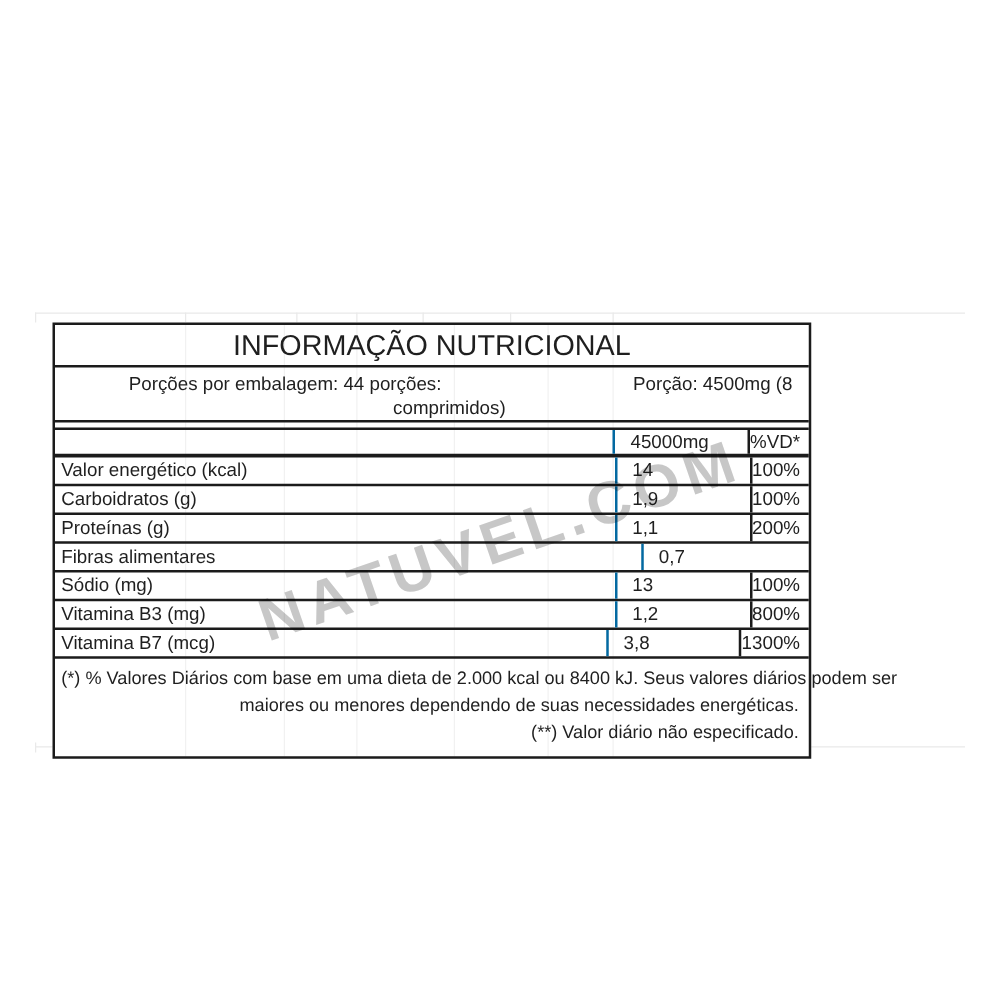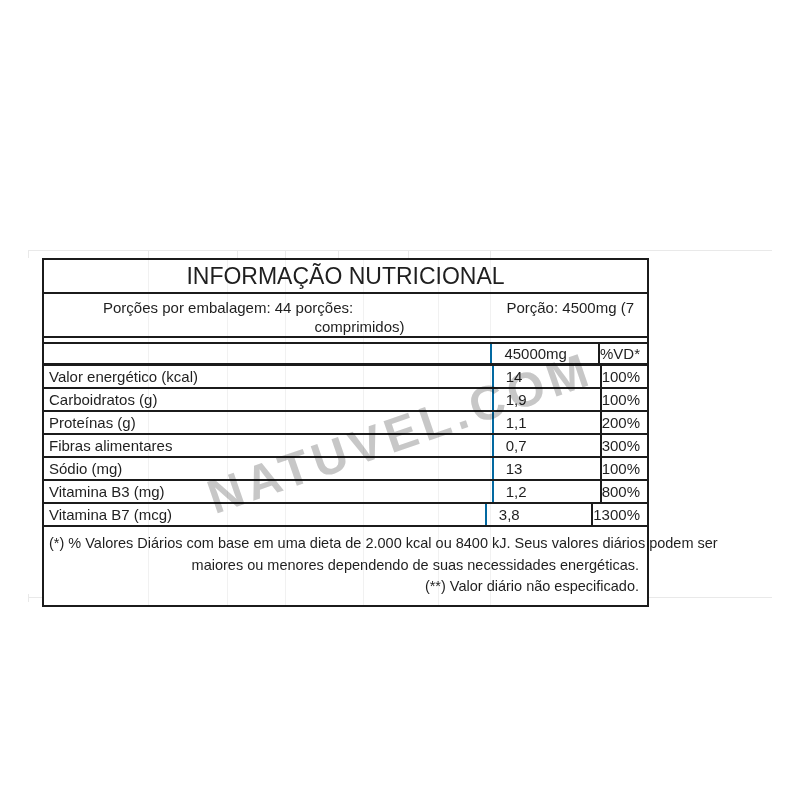--- a/index.html
+++ b/index.html
@@ -77,21 +77,21 @@
   <div class="grid-v" style="left:319px"></div>
   <div class="grid-v" style="left:394px"></div>
   <div class="grid-v" style="left:446px"></div>
 
   <div class="sheet-content">
     <div class="title-row">INFORMAÇÃO NUTRICIONAL</div>
 
     <div class="subtitle-row">
       <div class="subtitle-line1">
         <span>Porções por embalagem: 44 porções:</span>
-        <span>Porção: 4500mg (7</span>
+        <span>Porção: 4500mg (8</span>
       </div>
       <div class="subtitle-line2">comprimidos)</div>
     </div>
 
     <div class="header-row">
       <div class="c1"></div>
       <div class="c2">45000mg</div>
       <div class="c3">%VD*</div>
     </div>
 
@@ -106,21 +106,20 @@
       <div class="c3">100%</div>
     </div>
     <div class="data-row">
       <div class="c1">Proteínas (g)</div>
       <div class="c2">1,1</div>
       <div class="c3">200%</div>
     </div>
     <div class="data-row">
       <div class="c1">Fibras alimentares</div>
       <div class="c2">0,7</div>
-      <div class="c3">300%</div>
     </div>
     <div class="data-row">
       <div class="c1">Sódio (mg)</div>
       <div class="c2">13</div>
       <div class="c3">100%</div>
     </div>
     <div class="data-row">
       <div class="c1">Vitamina B3 (mg)</div>
       <div class="c2">1,2</div>
       <div class="c3">800%</div>

